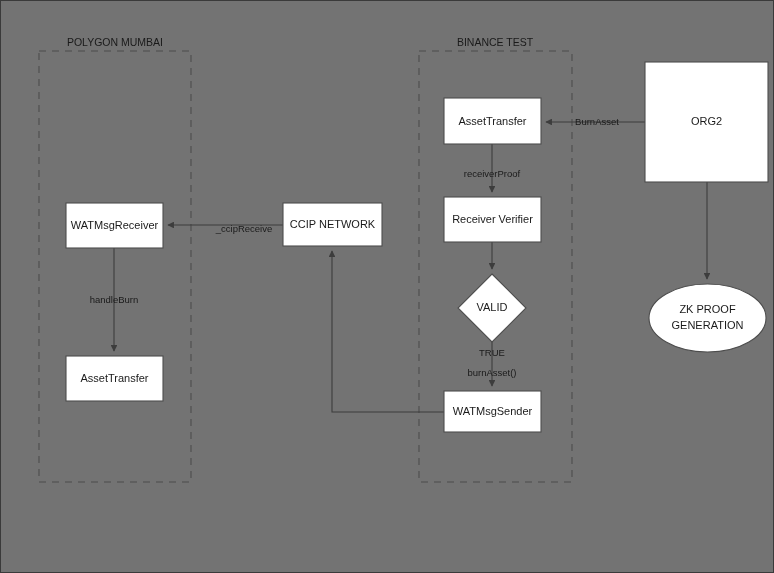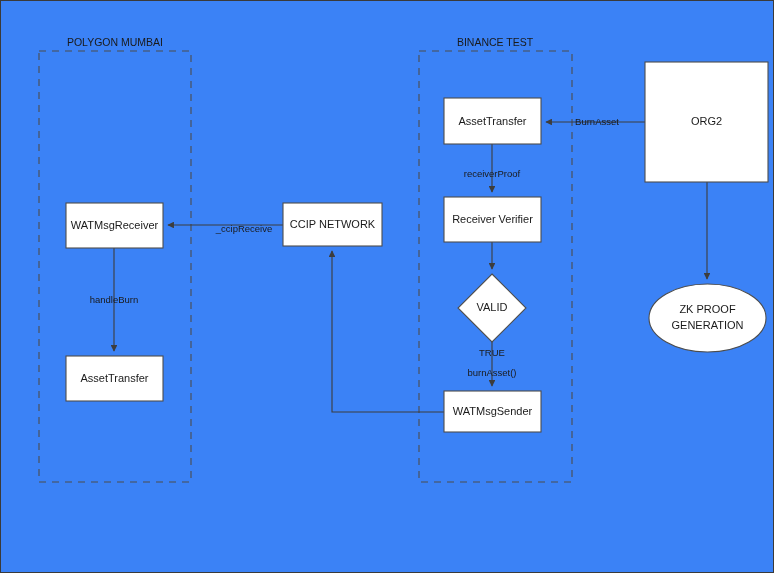--- a/index.html
+++ b/index.html
@@ -7,21 +7,21 @@
     padding: 0;
     background: #ffffff;
   }
   body {
     font-family: "Liberation Sans", sans-serif;
   }
   #canvas {
     position: relative;
     width: 774px;
     height: 573px;
-    background: #3b82f6;
+    background: #737373;
     border: 1px solid #3a3a3a;
     box-sizing: border-box;
     overflow: hidden;
   }
   #diagram-svg {
     position: absolute;
     left: 0;
     top: 0;
     width: 774px;
     height: 573px;

